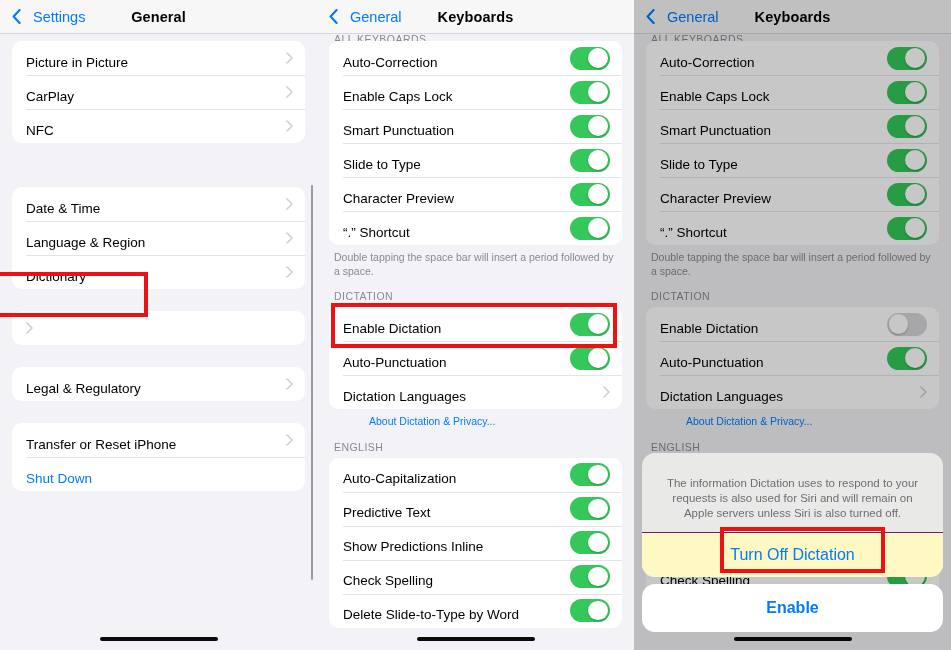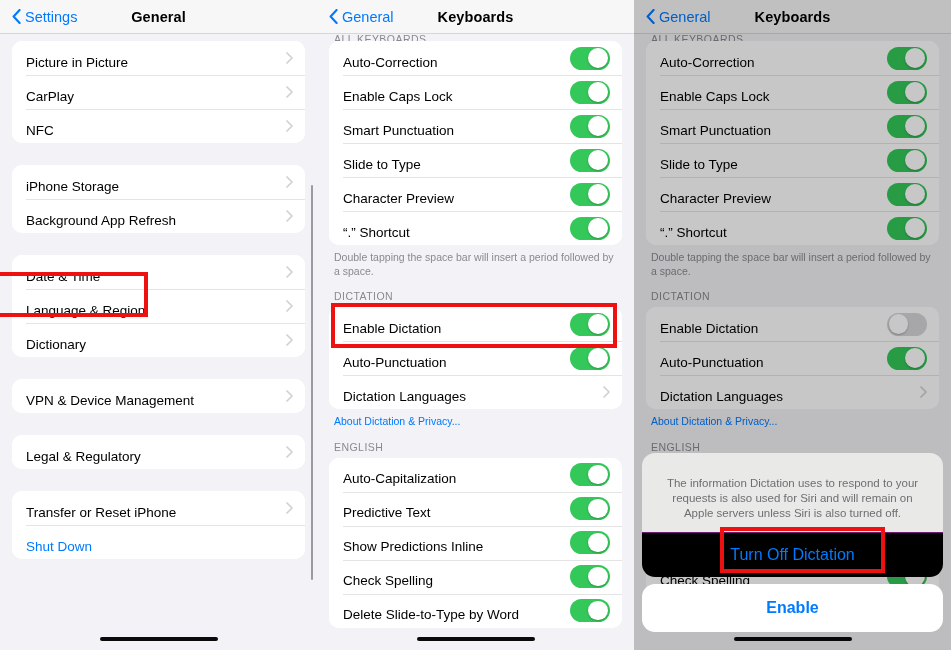--- a/index.html
+++ b/index.html
@@ -34,20 +34,21 @@
     align-items: center;
     z-index: 6;
   }
   .nav-back {
     display: flex; align-items: center;
     position: absolute; left: 12px; top: 50%;
     transform: translateY(-50%);
     color: #007aff;
     font-size: 14.5px;
     white-space: nowrap;
+    gap: 8px;
   }
   .chev-back {
     width: 9px; height: 15px;
     margin-right: 4px;
     flex: 0 0 auto;
     display: block;
   }
   .nav-title {
     position: absolute;
     left: 0; right: 0; top: 50%;
@@ -77,21 +78,21 @@
     overflow: hidden;
     padding-bottom: 0;
     line-height: 11px;
   }
   .sec-foot {
     font-size: 10.5px;
     color: #8a8a8e;
     padding: 6px 5px 0 5px;
     line-height: 13.5px;
   }
-  .sec-foot.link { color: #007aff; }
+  .sec-foot.link { color: #007aff; margin-left: 35px; }
 
   .card {
     background: #ffffff;
     border-radius: 10px;
     overflow: hidden;
   }
   .row {
     position: relative;
     display: flex;
     align-items: center;
@@ -203,21 +204,21 @@
     line-height: 15px;
     padding: 11px 18px 11px 18px;
     border-bottom: 1px solid #701a75;
     margin-top: 12px;
   }
   .sheet-btn {
     text-align: center;
     color: #007aff;
     font-size: 16px;
     padding: 13px 0;
-    background: #000000;
+    background: #fef9c3;
   }
   .sheet-cancel {
     background: #ffffff;
     border-radius: 13px;
     text-align: center;
     color: #007aff;
     font-size: 16px;
     font-weight: bold;
     padding: 15px 0;
   }
@@ -257,34 +258,20 @@
         <div class="row">
           <span class="label">NFC</span>
           <svg class="chev" viewBox="0 0 7 12">
               <path d="M1 1l5 5-5 5" fill="none" stroke="#8e8e93" stroke-width="1.7" stroke-linecap="round" stroke-linejoin="round"></path>
             </svg>
         </div>
       </div>
 
       <div class="gap"></div>
 
-      <div class="card">
-        <div class="row">
-          <span class="label">iPhone Storage</span>
-          <svg class="chev" viewBox="0 0 7 12">
-              <path d="M1 1l5 5-5 5" fill="none" stroke="#8e8e93" stroke-width="1.7" stroke-linecap="round" stroke-linejoin="round"></path>
-            </svg>
-        </div>
-        <div class="row">
-          <span class="label">Background App Refresh</span>
-          <svg class="chev" viewBox="0 0 7 12">
-              <path d="M1 1l5 5-5 5" fill="none" stroke="#8e8e93" stroke-width="1.7" stroke-linecap="round" stroke-linejoin="round"></path>
-            </svg>
-        </div>
-      </div>
 
       <div class="gap"></div>
 
       <div class="card">
         <div class="row">
           <span class="label">Date &amp; Time</span>
           <svg class="chev" viewBox="0 0 7 12">
               <path d="M1 1l5 5-5 5" fill="none" stroke="#8e8e93" stroke-width="1.7" stroke-linecap="round" stroke-linejoin="round"></path>
             </svg>
         </div>
@@ -299,21 +286,20 @@
           <svg class="chev" viewBox="0 0 7 12">
               <path d="M1 1l5 5-5 5" fill="none" stroke="#8e8e93" stroke-width="1.7" stroke-linecap="round" stroke-linejoin="round"></path>
             </svg>
         </div>
       </div>
 
       <div class="gap"></div>
 
       <div class="card">
         <div class="row">
-          <span class="label">VPN &amp; Device Management</span>
           <svg class="chev" viewBox="0 0 7 12">
               <path d="M1 1l5 5-5 5" fill="none" stroke="#8e8e93" stroke-width="1.7" stroke-linecap="round" stroke-linejoin="round"></path>
             </svg>
         </div>
       </div>
 
       <div class="gap"></div>
 
       <div class="card">
         <div class="row">

